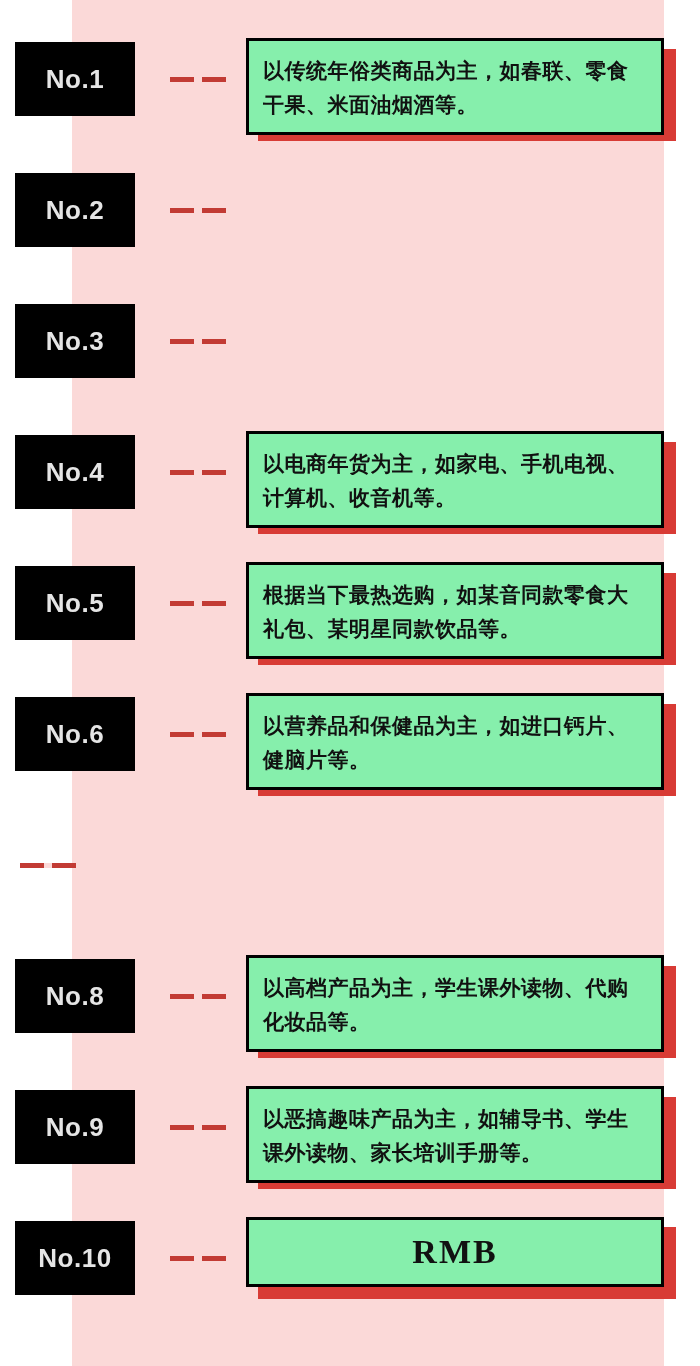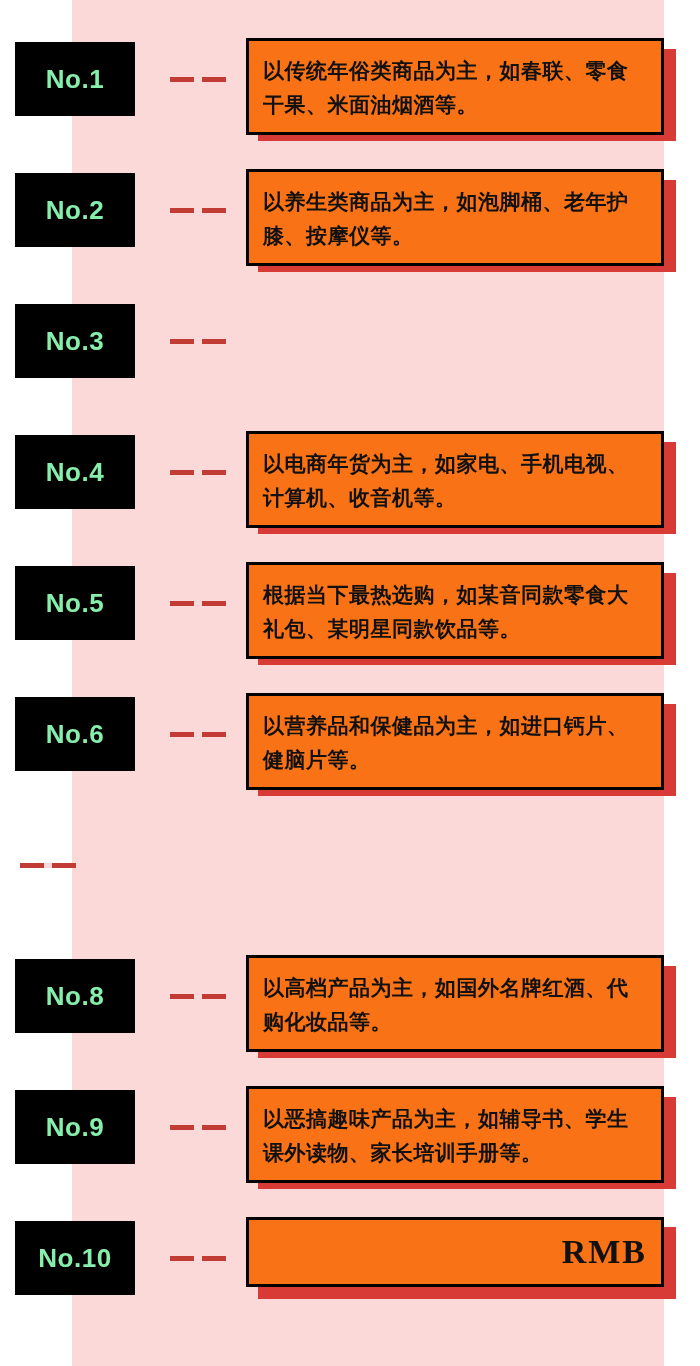--- a/index.html
+++ b/index.html
@@ -46,21 +46,21 @@
     width: 150px;
     flex: 0 0 150px;
     display: flex;
     justify-content: center;
     padding-top: 6px;
   }
   .chip {
     width: 120px;
     height: 74px;
     background: #000000;
-    color: #86efac;
+    color: #e5e5e5;
     display: flex;
     align-items: center;
     justify-content: center;
     font-size: 26px;
     font-weight: bold;
     letter-spacing: 0.5px;
   }
   
   .dash-wrap {
     width: 96px;
@@ -95,40 +95,40 @@
   .card-shadow {
     position: absolute;
     left: 12px;
     top: 13px;
     right: 24px;
     height: 92px;
     background: #d83b35;
   }
   .card {
     position: relative;
-    background: #f97316;
+    background: #86efac;
     border: 3px solid #000000;
     min-height: 86px;
     box-sizing: border-box;
     padding: 13px 14px 10px 14px;
     display: flex;
     align-items: center;
   }
   .card p {
     margin: 0;
     font-size: 21px;
     line-height: 34px;
     font-weight: bold;
     color: #111111;
     letter-spacing: 0.5px;
   }
   
   .row.rmb .card p {
     width: 100%;
-    text-align: right;
+    text-align: center;
     font-size: 34px;
     font-family: "Liberation Serif", "DejaVu Serif", serif;
     letter-spacing: 2px;
   }
   .row.rmb .card {
     min-height: 70px;
     padding-top: 8px;
     padding-bottom: 8px;
   }
   .row.rmb .card-shadow {
@@ -161,26 +161,20 @@
       </div>
     </div>
 
     <div class="row">
       <div class="chip-wrap">
         <div class="chip">No.2</div>
       </div>
       <div class="dash-wrap">
         <div class="dash"></div>
       </div>
-      <div class="card-wrap">
-        <div class="card-shadow"></div>
-        <div class="card">
-          <p>以养生类商品为主，如泡脚桶、老年护膝、按摩仪等。</p>
-        </div>
-      </div>
     </div>
 
     <div class="row">
       <div class="chip-wrap">
         <div class="chip">No.3</div>
       </div>
       <div class="dash-wrap">
         <div class="dash"></div>
       </div>
     </div>
@@ -239,21 +233,21 @@
     <div class="row">
       <div class="chip-wrap">
         <div class="chip">No.8</div>
       </div>
       <div class="dash-wrap">
         <div class="dash"></div>
       </div>
       <div class="card-wrap">
         <div class="card-shadow"></div>
         <div class="card">
-          <p>以高档产品为主，如国外名牌红酒、代购化妆品等。</p>
+          <p>以高档产品为主，学生课外读物、代购化妆品等。</p>
         </div>
       </div>
     </div>
 
     <div class="row">
       <div class="chip-wrap">
         <div class="chip">No.9</div>
       </div>
       <div class="dash-wrap">
         <div class="dash"></div>

